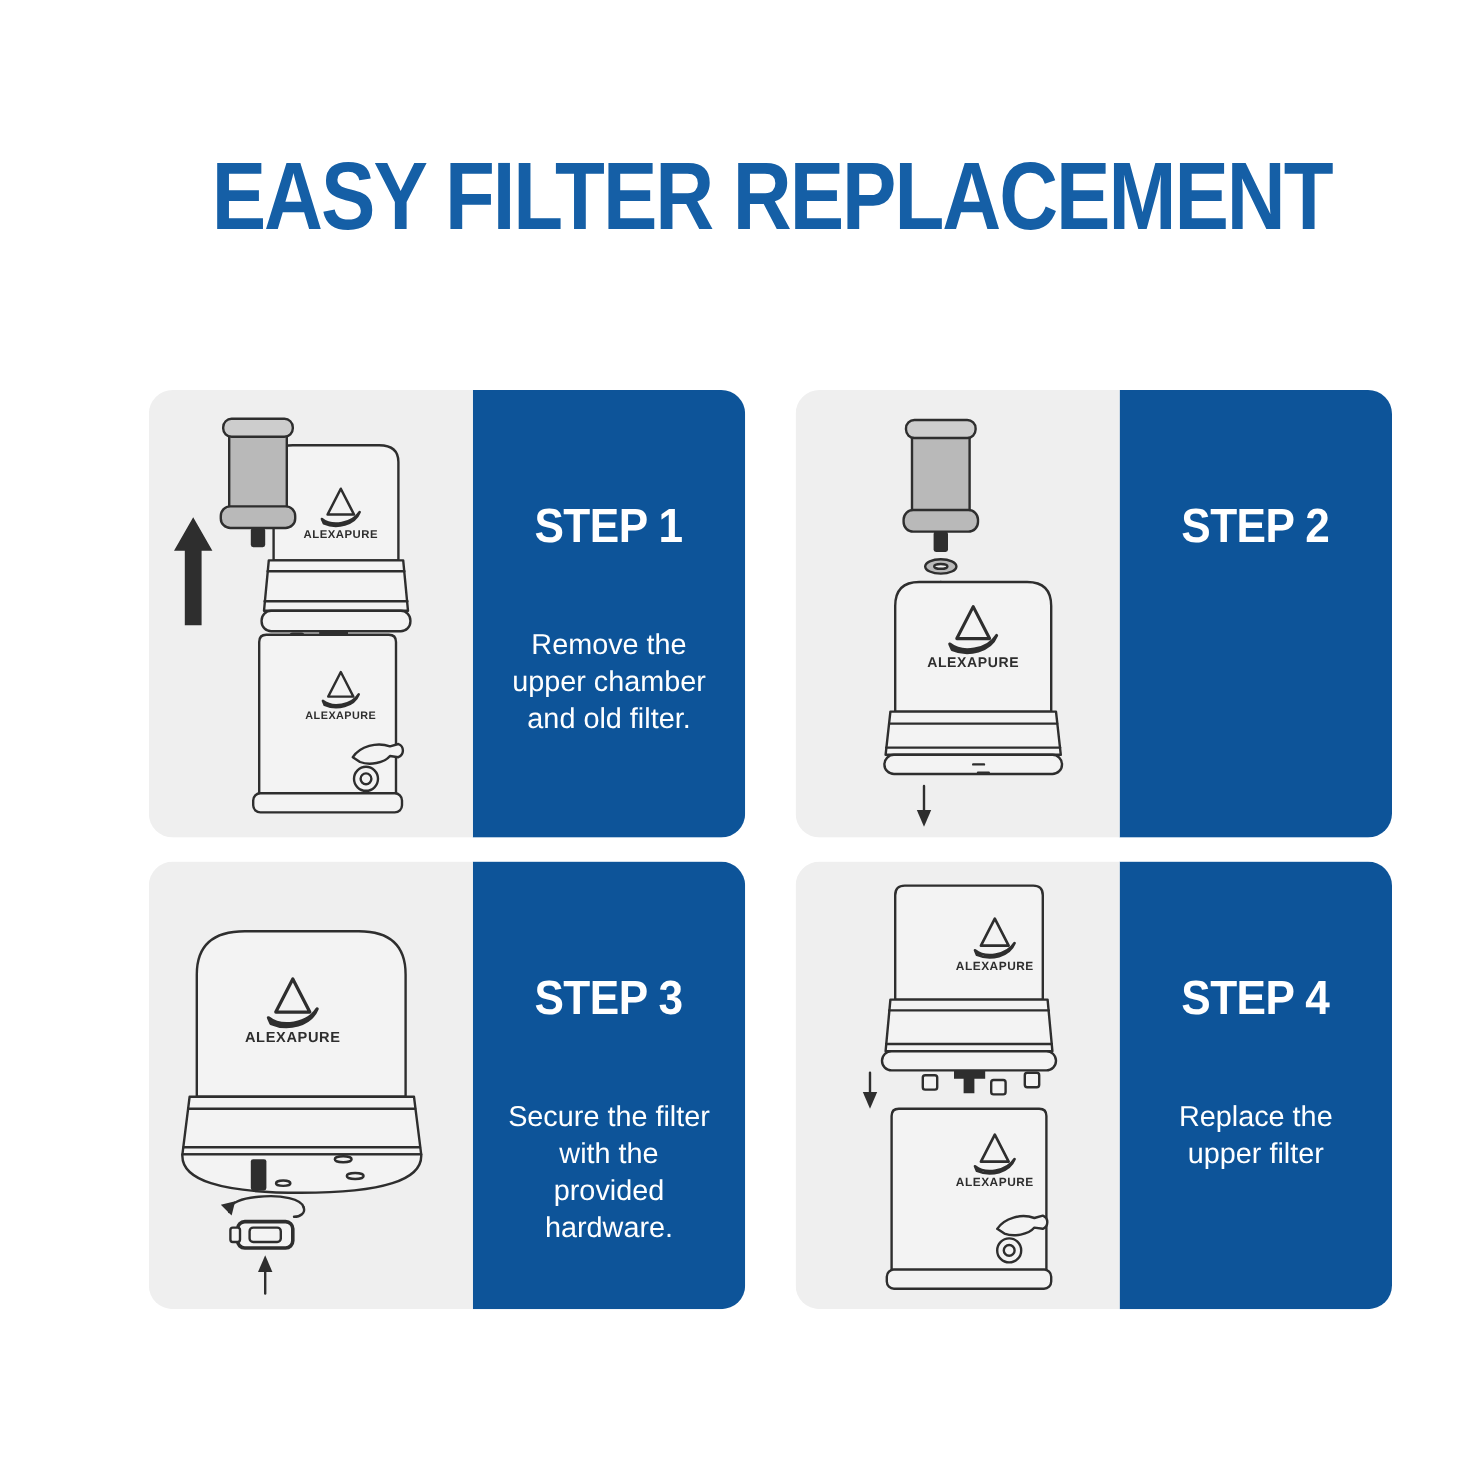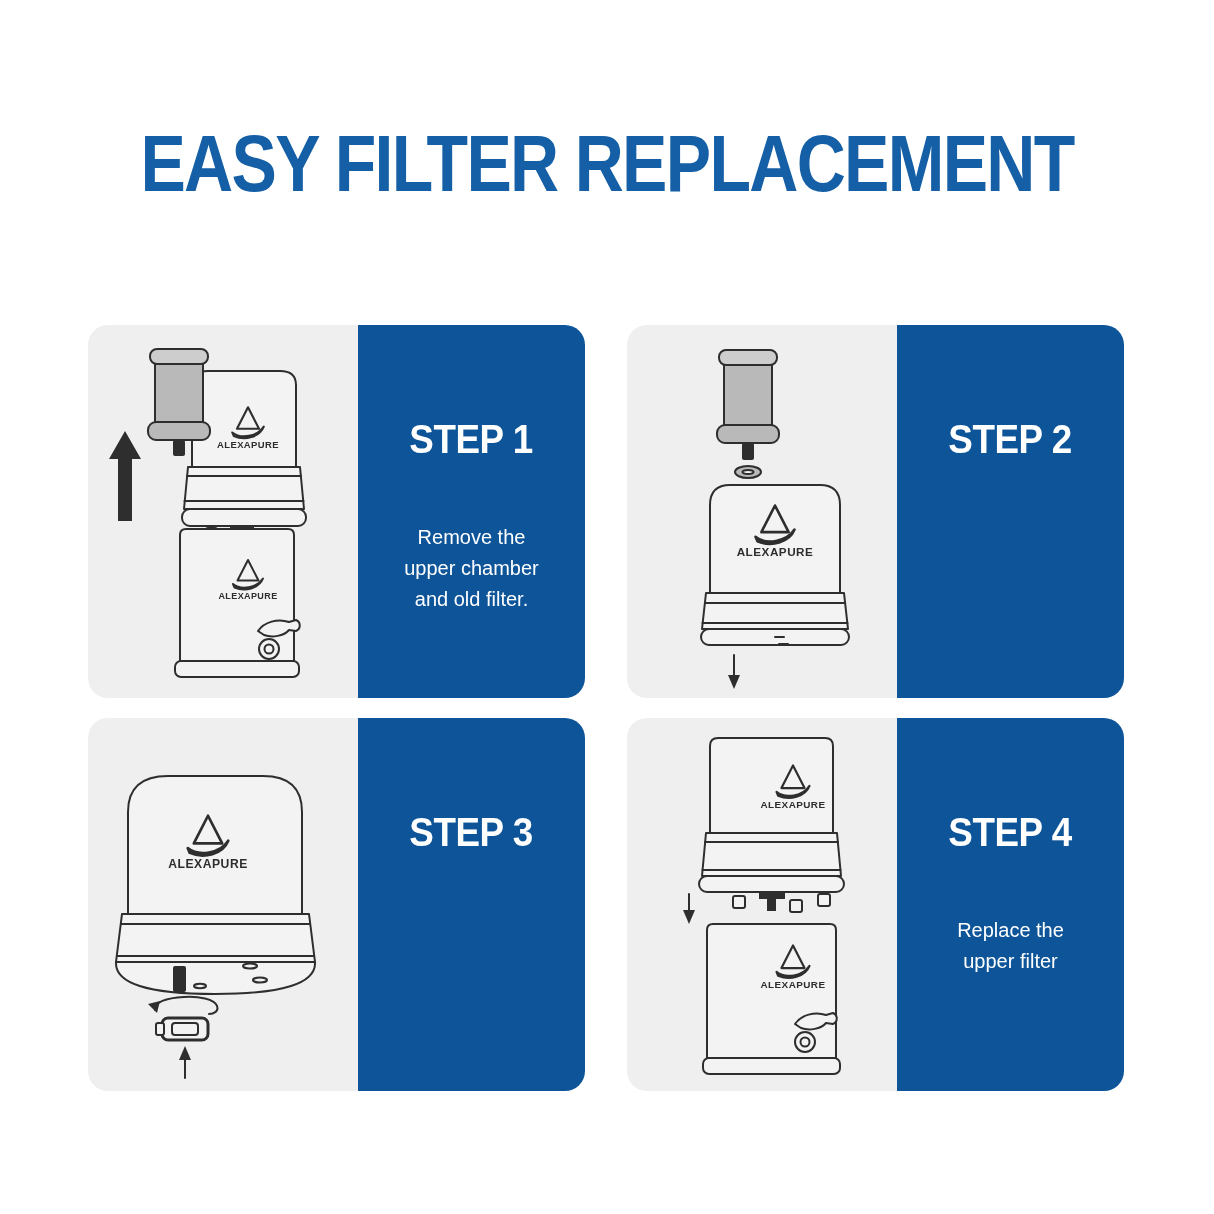--- a/index.html
+++ b/index.html
@@ -12,21 +12,21 @@
     --cartridge-gray-light:#cdcdcd;
     --text-white:#ffffff;
   }
   html,body{margin:0;padding:0;}
   body{
     width:1214px;height:1214px;
     background:var(--page-bg);
     font-family:"Liberation Sans",sans-serif;
     position:relative;overflow:hidden;
   }
-  .page{position:absolute;inset:0;}
+  .page{position:absolute;inset:0;margin-left:36px;}
   .title{
     position:absolute;left:0;top:118px;width:1214px;
     margin:0;text-align:center;
     font-size:80px;font-weight:bold;letter-spacing:-2px;
     color:var(--title-blue);
     transform:scaleX(.85);transform-origin:50% 50%;
     white-space:nowrap;
   }
   .grid{
     position:absolute;left:88px;top:325px;
@@ -48,21 +48,21 @@
     text-align:center;
   }
   .step-title{
     margin:92px 0 0 0;
     font-size:40px;font-weight:bold;letter-spacing:-.5px;
     transform:scaleX(.92);transform-origin:50% 50%;
     white-space:nowrap;
   }
   .step-desc{
     margin:60px 0 0 0;
-    font-size:20px;line-height:31px;
+    font-size:24px;line-height:31px;
     white-space:pre-line;
     max-width:205px;
   }
   
   .ln{fill:none;stroke:var(--line-dark);stroke-width:2;stroke-linecap:round;stroke-linejoin:round;}
   .fw{fill:#f3f3f3;stroke:var(--line-dark);stroke-width:2;stroke-linejoin:round;}
   .dk{fill:var(--line-dark);stroke:none;}
   .gy{fill:var(--cartridge-gray);stroke:var(--line-dark);stroke-width:2;}
   .gyl{fill:var(--cartridge-gray-light);stroke:var(--line-dark);stroke-width:2;}
   .logo-text{font-family:"Liberation Sans",sans-serif;font-weight:bold;font-size:9px;letter-spacing:.4px;fill:var(--line-dark);}
@@ -193,20 +193,24 @@
           </g>
 
           <g>
             <path class="dk" d="M97,328 L91,342 L103,342 Z"></path>
             <path class="ln" d="M97,340 L97,360"></path>
           </g>
         </svg>
       </div>
       <div class="panel">
         <h2 class="step-title">STEP 3</h2>
+        <p class="step-desc">Secure the filter
+with the
+provided
+hardware.</p>
       </div>
     </section>
 
     <section class="card">
       <div class="art">
         <svg viewBox="0 0 270 373">
 
           <g>
             <path class="fw" d="M83,28 Q83,20 91,20 L198,20 Q206,20 206,28 L206,115 L83,115 Z"></path>
             <path class="fw" d="M79,115 L210,115 L214,158 L75,158 Z"></path>

